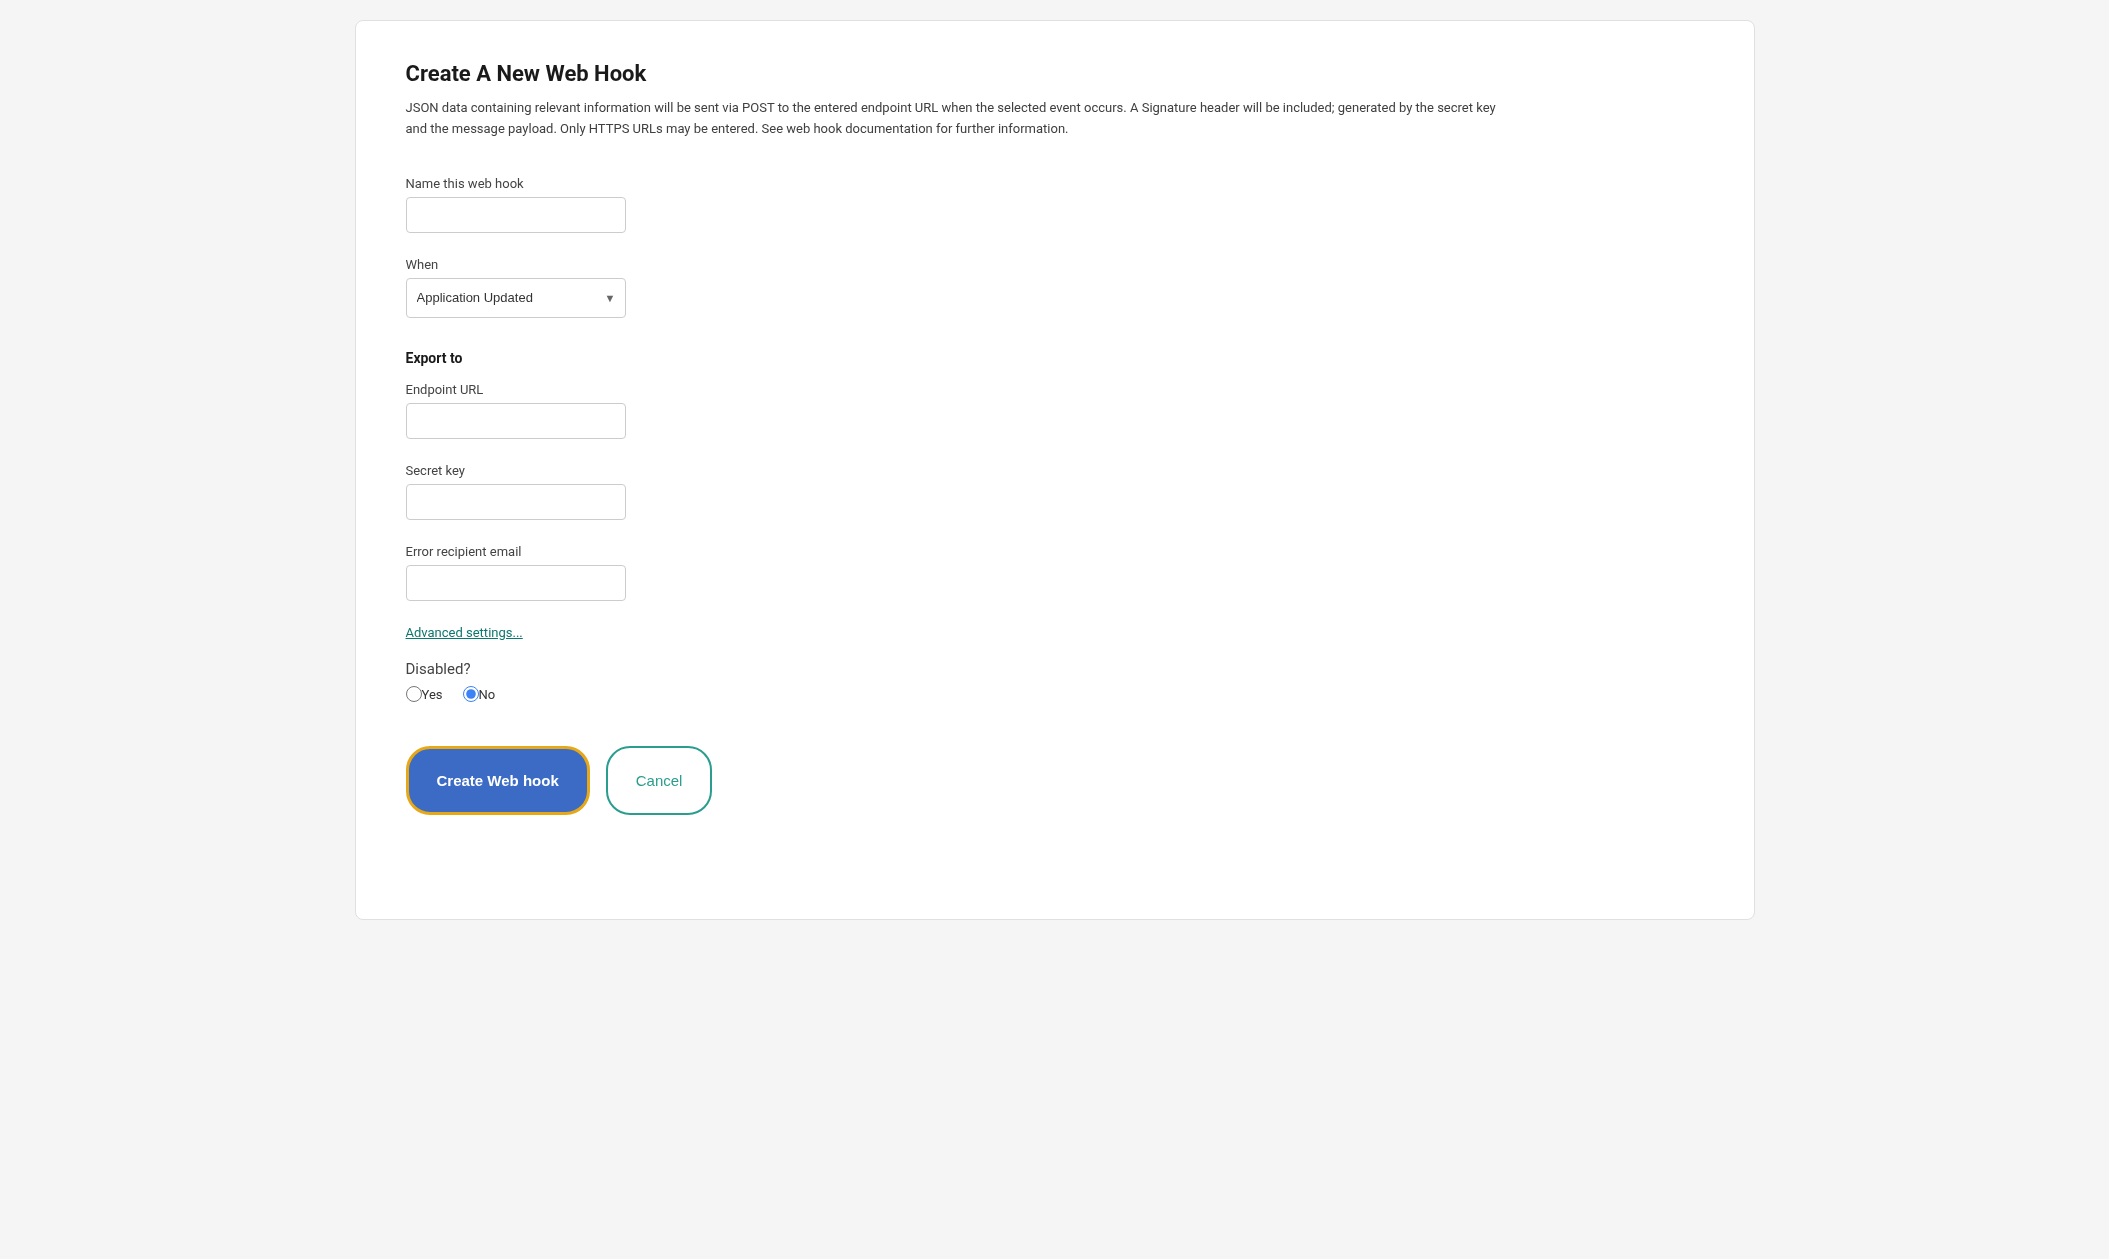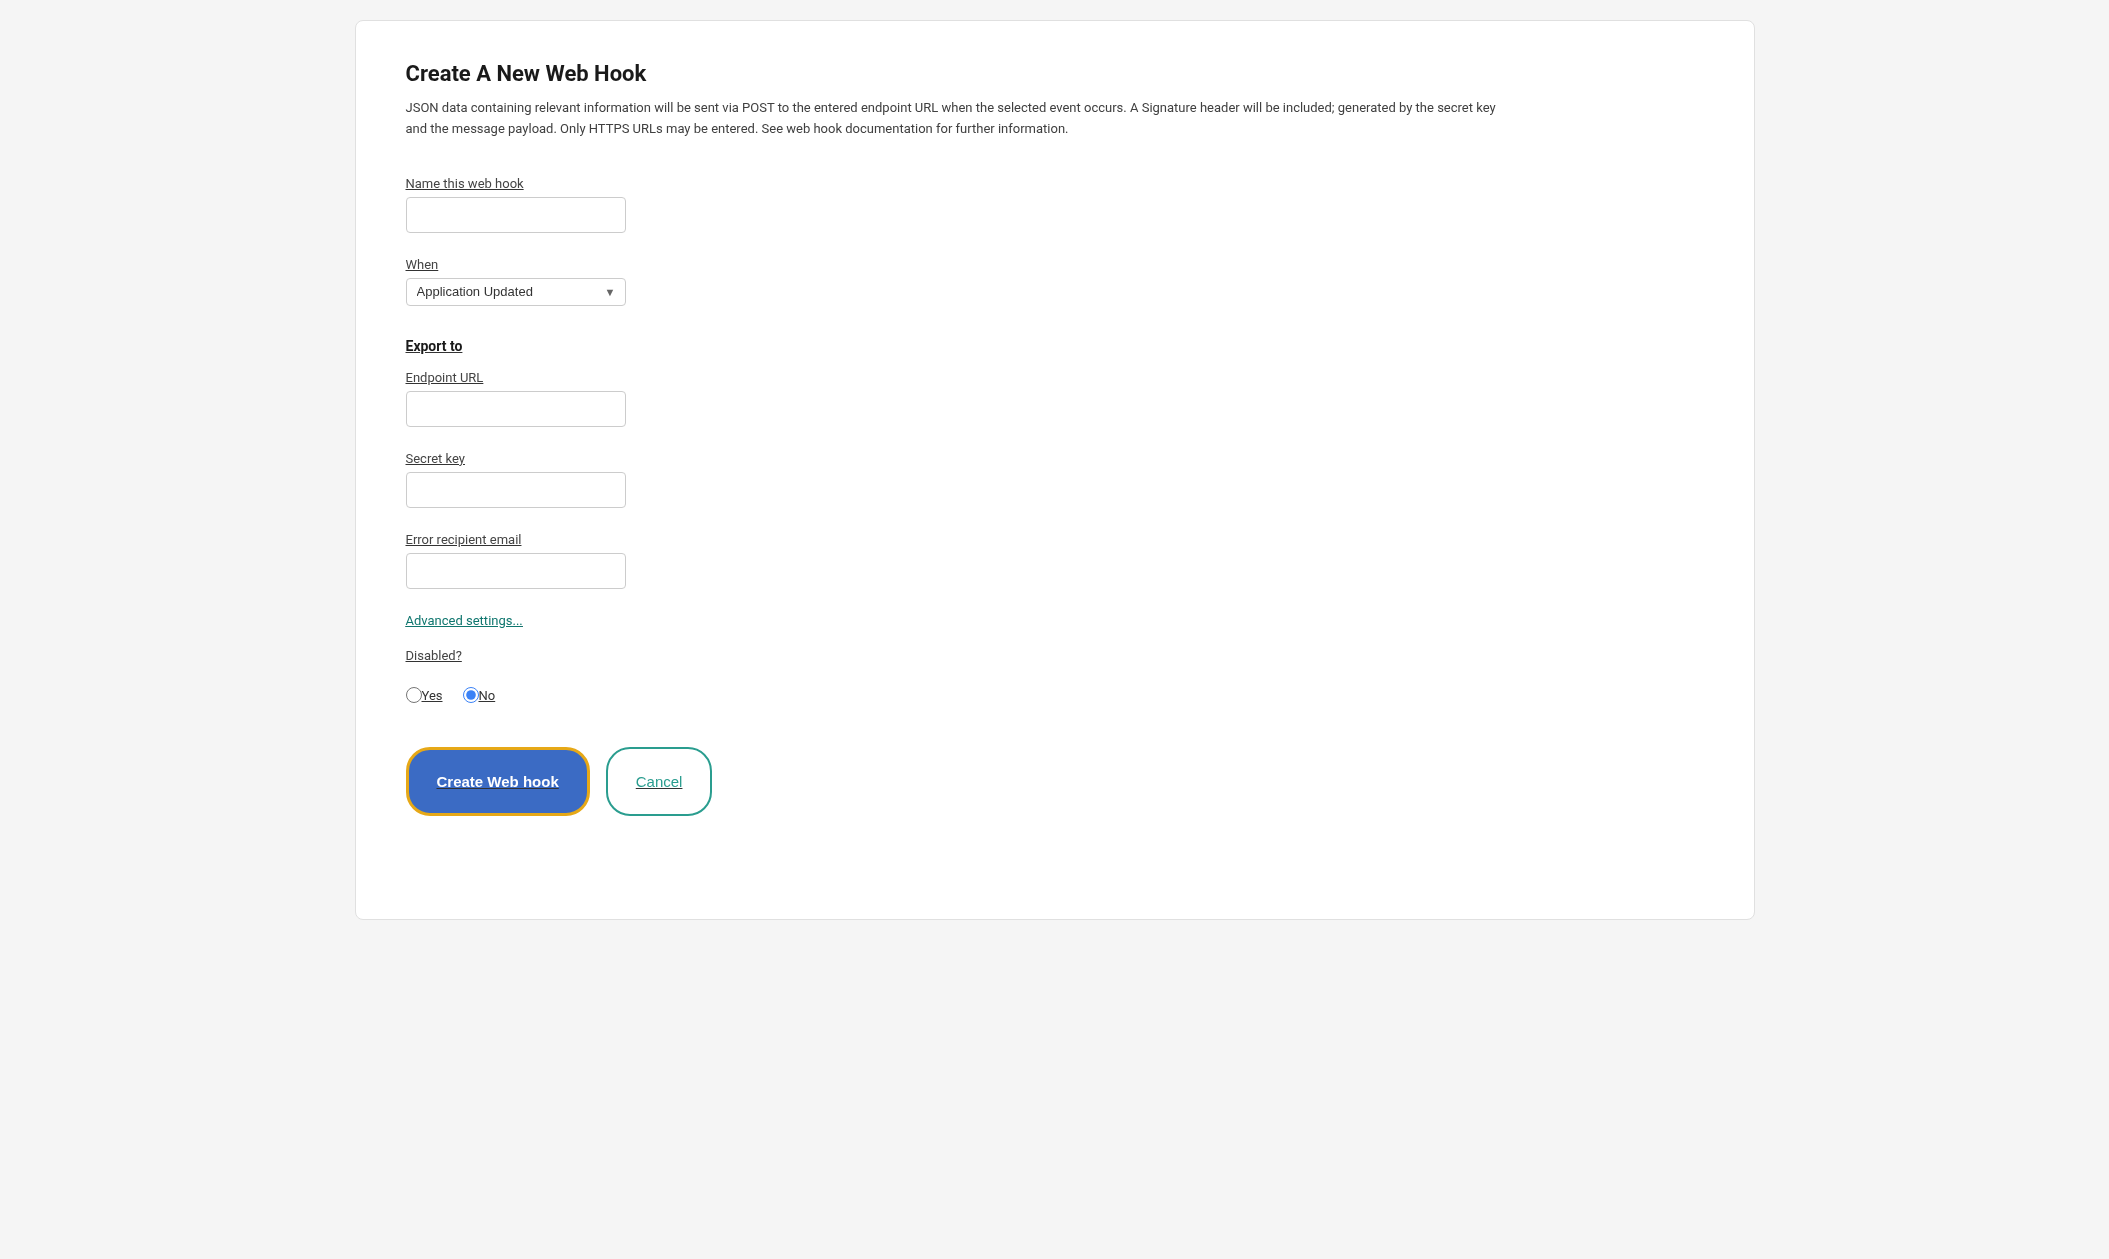--- a/index.html
+++ b/index.html
@@ -42,21 +42,20 @@
       color: #404040;
       line-height: 1.6;
       max-width: 1100px;
       margin-bottom: 36px;
     }
 
     .form-section {
       display: flex;
       flex-direction: column;
       gap: 0;
-      text-decoration: underline;
     }
 
     .form-field {
       margin-bottom: 24px;
     }
 
     .form-label {
       display: block;
       font-size: 13px;
       color: #444;
@@ -78,21 +77,21 @@
 
     .form-select-wrapper {
       position: relative;
       display: inline-block;
       width: 220px;
     }
 
     .form-select {
       display: block;
       width: 100%;
-      height: 28px;
+      height: 40px;
       border: 1px solid #ccc;
       border-radius: 4px;
       padding: 0 30px 0 10px;
       font-size: 13px;
       color: #333;
       background: #fff;
       appearance: none;
       -webkit-appearance: none;
       cursor: pointer;
       outline: none;
@@ -125,23 +124,23 @@
       margin-bottom: 20px;
       background: none;
       border: none;
     }
 
     .disabled-section {
       margin-bottom: 36px;
     }
 
     .disabled-label {
-      font-size: 13px;
+      font-size: 15px;
       color: #444;
-      margin-bottom: 24px;
+      margin-bottom: 8px;
     }
 
     .radio-group {
       display: flex;
       align-items: center;
       gap: 20px;
     }
 
     .radio-option {
       display: flex;

